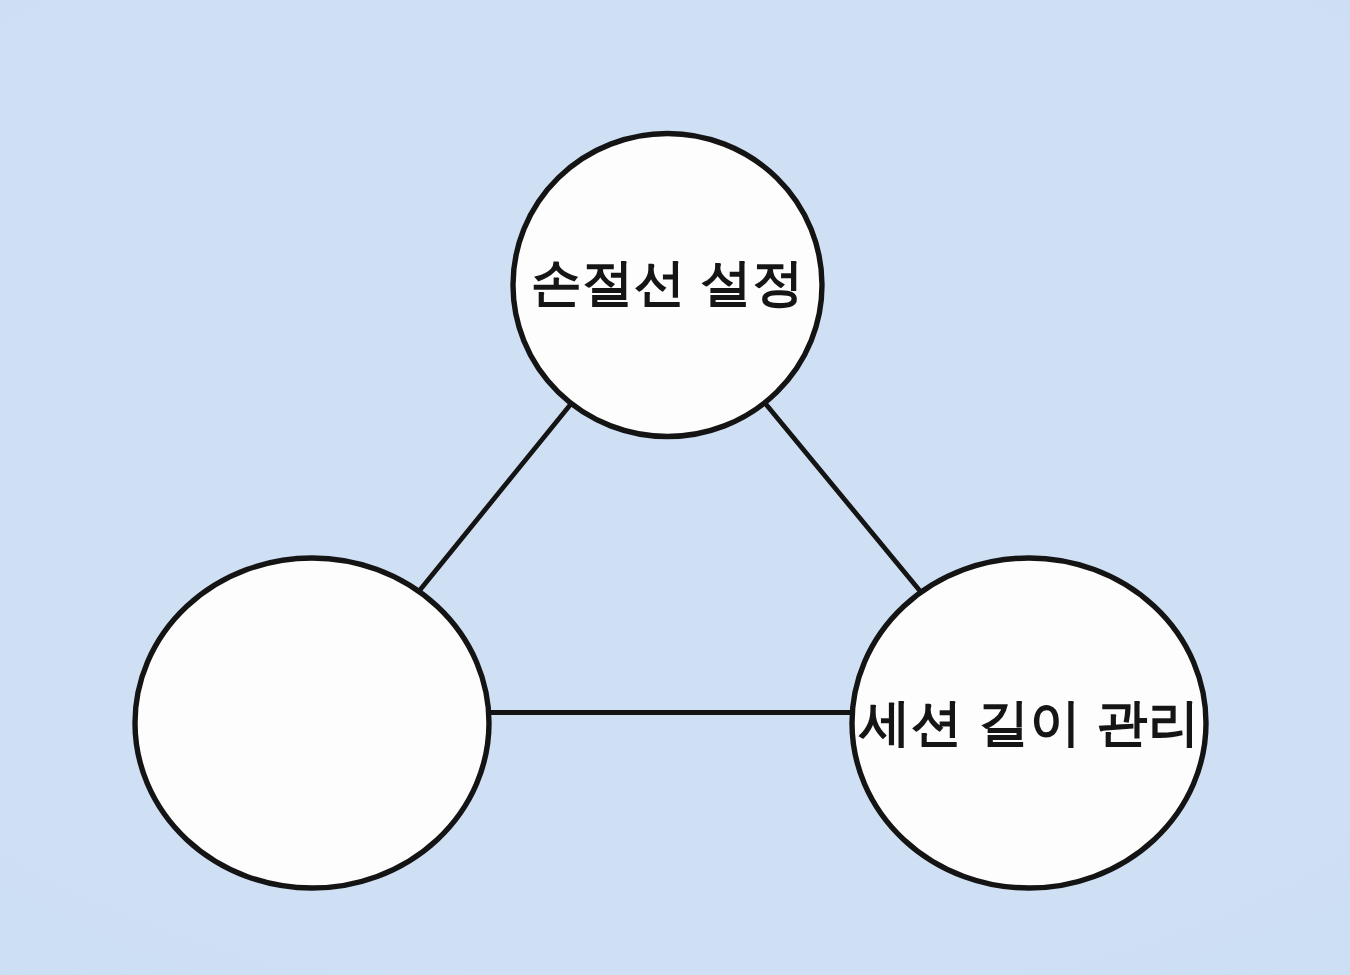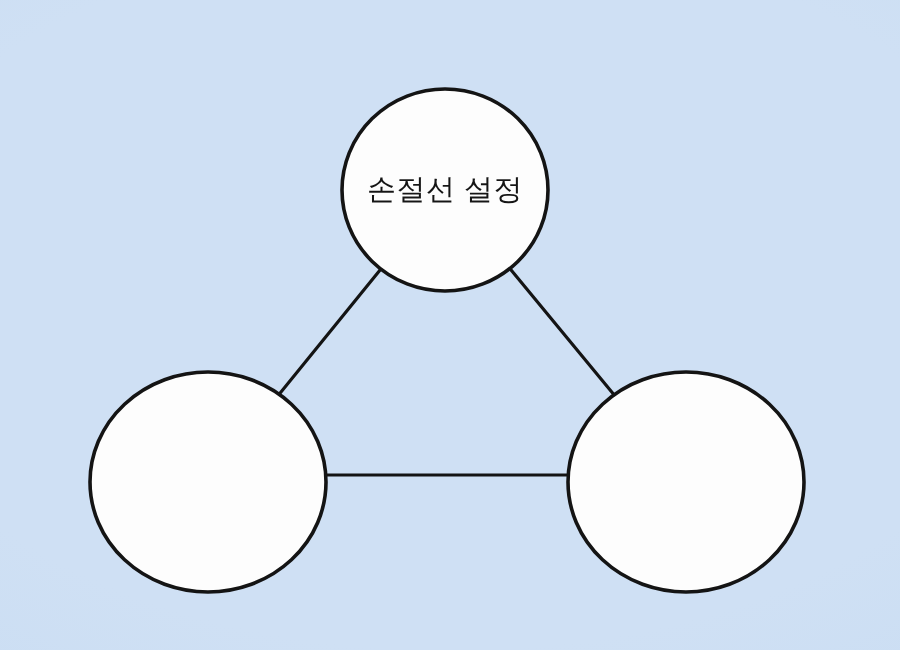--- a/index.html
+++ b/index.html
@@ -37,22 +37,22 @@
     stroke: var(--node-stroke);
     stroke-width: 3.6;
   }
   .node-label {
     position: absolute;
     display: flex;
     align-items: center;
     justify-content: center;
     text-align: center;
     color: var(--text-color);
-    font-weight: 400;
-    font-size: 29px;
+    font-weight: 700;
+    font-size: 34px;
     line-height: 1.25;
     letter-spacing: 0.5px;
     white-space: pre-line;
   }
   .node-label.top   { left: 340px; top:  87px; width: 210px; height: 205px; }
   .node-label.left  { left:  90px; top: 373px; width: 237px; height: 219px; }
   .node-label.right { left: 568px; top: 372px; width: 237px; height: 220px; }
 </style>
 </head>
 <body>
@@ -66,14 +66,15 @@
     <line x1="208" y1="475" x2="686" y2="475"></line>
 
     <ellipse cx="445" cy="190" rx="103" ry="101"></ellipse>
     <ellipse cx="208" cy="482" rx="118" ry="110"></ellipse>
     <ellipse cx="686" cy="482" rx="118" ry="110"></ellipse>
   </svg>
 
   <div class="node-label top">손절선 설정</div>
 
 
+  <div class="node-label right">세션 길이 관리</div>
 
 </div>
 
 </body></html>

